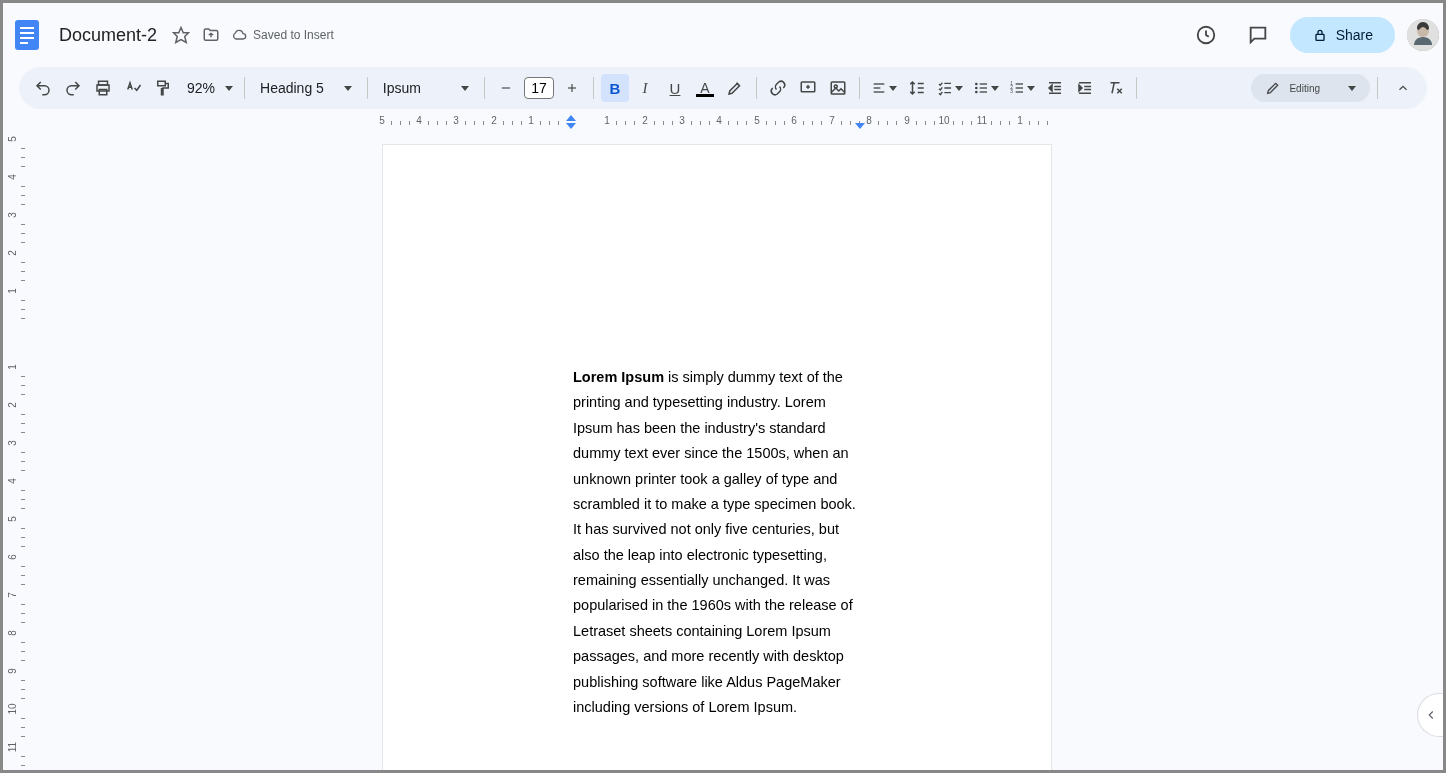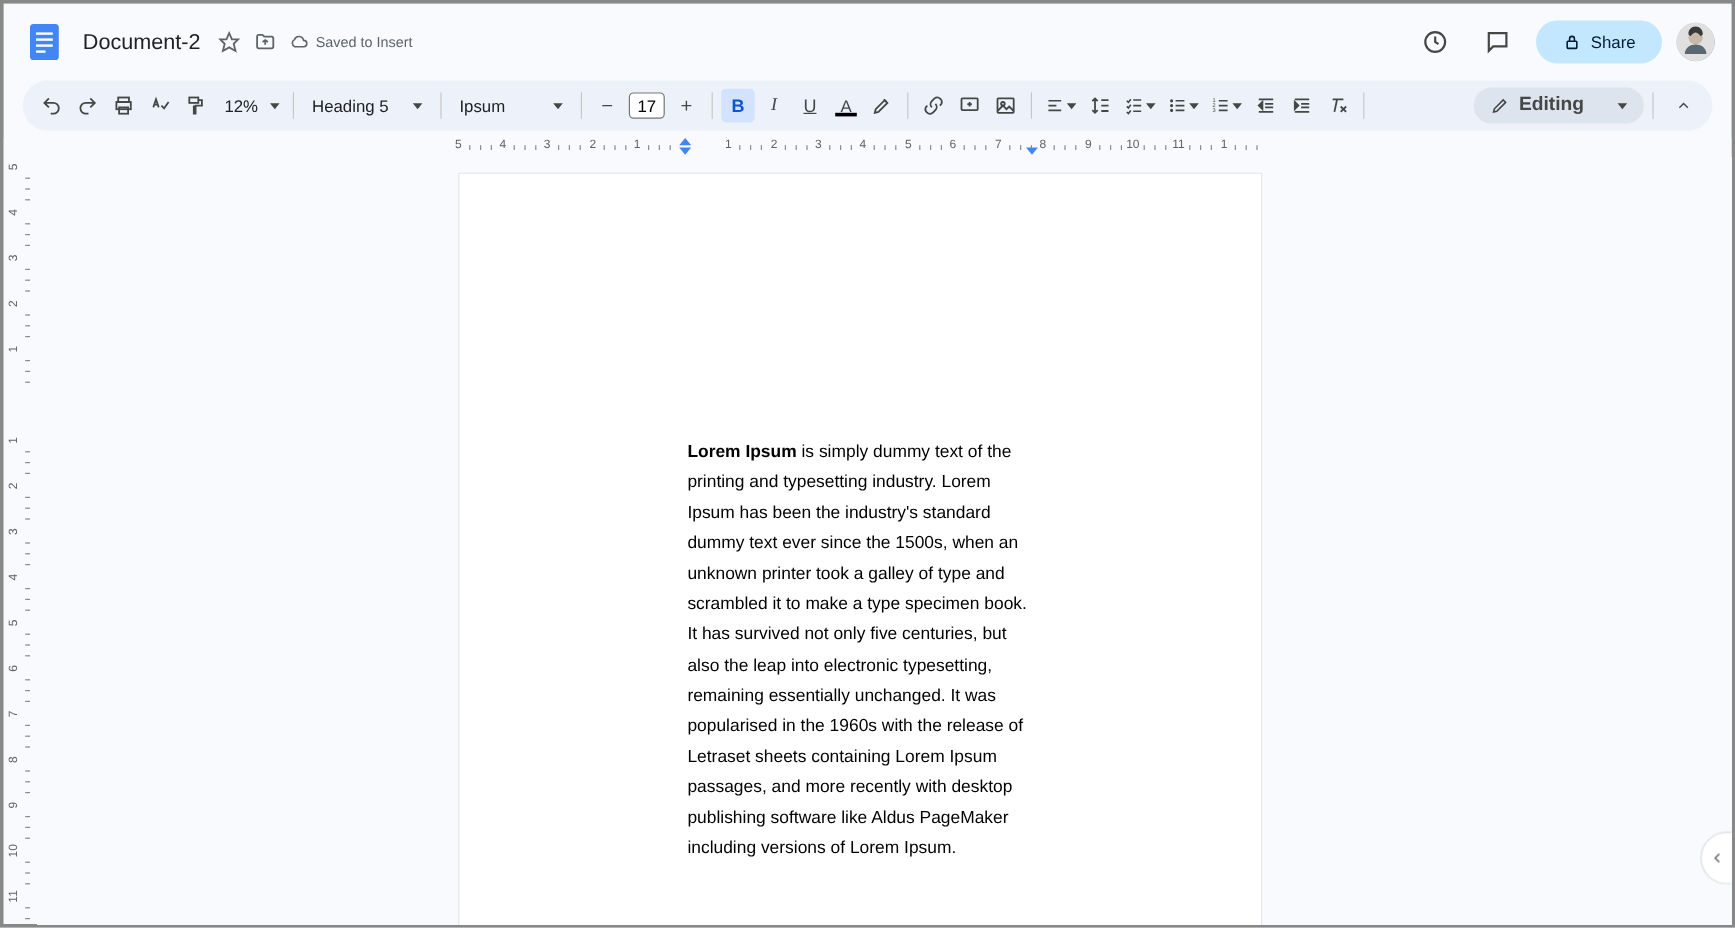--- a/index.html
+++ b/index.html
@@ -1,19 +1,19 @@
 <!DOCTYPE html>
 <html><head>
 <meta charset="utf-8">
 <style>
 * { margin: 0; padding: 0; box-sizing: border-box; font-family: Arial, sans-serif; }
 body { background: #f8fafd; width: 1446px; height: 773px; overflow: hidden; border: 3px solid #888; position: relative; }
 
 
-.header { display: flex; align-items: center; padding: 8px 14px; height: 64px; }
+.header { display: flex; align-items: center; padding: 8px 4px; height: 64px; }
 .docs-icon { width: 40px; height: 40px; display: flex; align-items: center; justify-content: center; margin-right: 8px; }
 .docs-icon svg { width: 36px; height: 36px; }
 .title-area { display: flex; flex-direction: column; flex: 1; }
 .title-row { display: flex; align-items: center; gap: 10px; }
 .doc-title { font-size: 18px; color: #222; padding: 2px 4px; }
 .title-icon { width: 20px; height: 20px; color: #5f6368; display: flex; align-items: center; justify-content: center; cursor: pointer; }
 .save-status { font-size: 12px; color: #5f6368; display: flex; align-items: center; gap: 6px; }
 .menu-row { display: flex; gap: 2px; margin-top: 2px; }
 .menu-item { font-size: 14px; color: #202124; padding: 4px 8px; cursor: pointer; border-radius: 4px; }
 .header-right { display: flex; align-items: center; gap: 12px; }
@@ -27,21 +27,21 @@
 .tb-btn { min-width: 28px; height: 28px; display: flex; align-items: center; justify-content: center; cursor: pointer; border-radius: 4px; color: #444746; padding: 0 4px; }
 .tb-btn.active { background: #d3e3fd; color: #0b57d0; }
 .tb-sep { width: 1px; height: 22px; background: #c7c7c7; margin: 0 5px; }
 .zoom-text { font-size: 14px; color: #202124; padding: 0 4px; }
 .style-select { font-size: 14px; color: #202124; padding: 0 8px; display: flex; align-items: center; gap: 20px; cursor: pointer; min-width: 100px; }
 .font-select { font-size: 14px; color: #202124; padding: 0 8px; display: flex; align-items: center; gap: 40px; cursor: pointer; min-width: 80px; }
 .font-size-box { display: flex; align-items: center; gap: 4px; }
 .font-size-input { width: 30px; height: 22px; border: 1px solid #747775; border-radius: 4px; text-align: center; font-size: 14px; background: #fff; }
 .text-color-btn { display: flex; flex-direction: column; align-items: center; }
 .text-color-btn .color-bar { width: 18px; height: 3px; background: #000; margin-top: -2px; }
-.editing-btn { background: #dde4ee; border-radius: 20px; padding: 6px 14px; display: flex; align-items: center; gap: 8px; font-size: 16px; color: #444746; cursor: pointer; margin-left: auto; font-weight: bold; }
+.editing-btn { background: #dde4ee; border-radius: 20px; padding: 6px 14px; display: flex; align-items: center; gap: 8px; font-size: 10px; color: #444746; cursor: pointer; margin-left: auto; }
 .chevron-btn { width: 28px; height: 28px; display: flex; align-items: center; justify-content: center; cursor: pointer; color: #444746; margin-left: 4px; }
 
 
 .ruler-h { height: 16px; background: #f8fafd; position: relative; margin-top: 6px; display: flex; }
 .ruler-h-content { margin-left: 28px; position: relative; flex: 1; height: 16px; overflow: hidden; }
 .ruler-tick { position: absolute; top: 6px; width: 1px; height: 4px; background: #8a8a8a; }
 .ruler-num { position: absolute; top: 0; font-size: 10px; color: #5f6368; transform: translateX(-50%); }
 .ruler-marker { position: absolute; width: 0; height: 0; }
 .ruler-marker.indent-top { top: 0; border-left: 5px solid transparent; border-right: 5px solid transparent; border-bottom: 6px solid #4285f4; transform: translateX(-5px); }
 .ruler-marker.indent-bottom { top: 8px; border-left: 5px solid transparent; border-right: 5px solid transparent; border-top: 6px solid #4285f4; transform: translateX(-5px); }
@@ -153,21 +153,21 @@
         <path d="M5 14l3-9 3 9M6 11h4M14 12l3 3 5-7"></path>
       </svg>
     </div>
   <div class="tb-btn">
       <svg width="18" height="18" viewBox="0 0 24 24" fill="none" stroke="currentColor" stroke-width="2">
         <rect x="5" y="3" width="10" height="6"></rect>
         <path d="M15 6h4v6h-7v9h-2v-9"></path>
       </svg>
     </div>
   <div class="tb-btn" style="gap:6px;">
-    <span class="zoom-text">12%</span>
+    <span class="zoom-text">92%</span>
     <span class="caret"></span>
   </div>
   <div class="tb-sep"></div>
   <div class="style-select">
     <span>Heading 5</span>
     <span class="caret"></span>
   </div>
   <div class="tb-sep"></div>
   <div class="font-select">
     <span>Ipsum</span>

